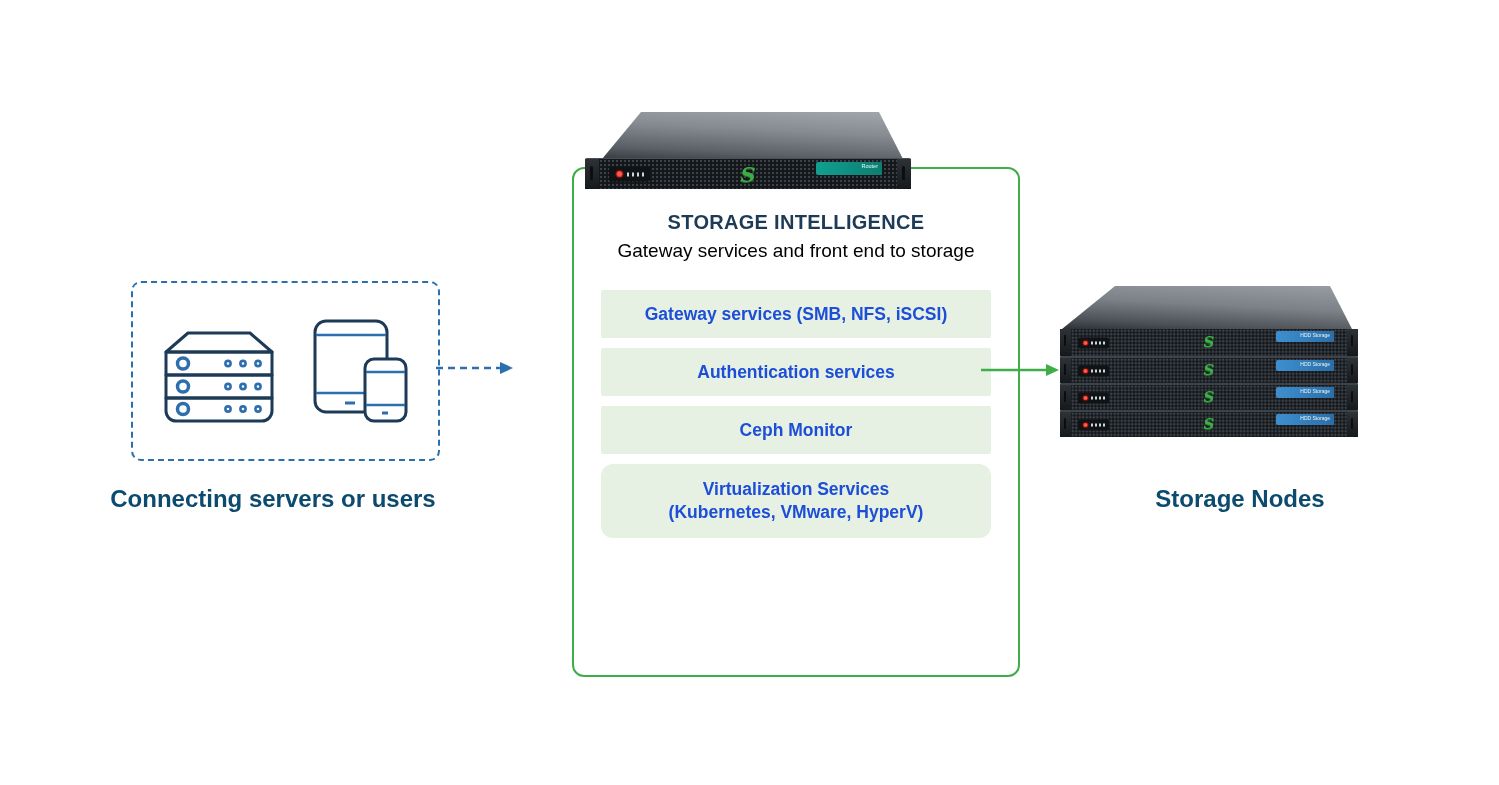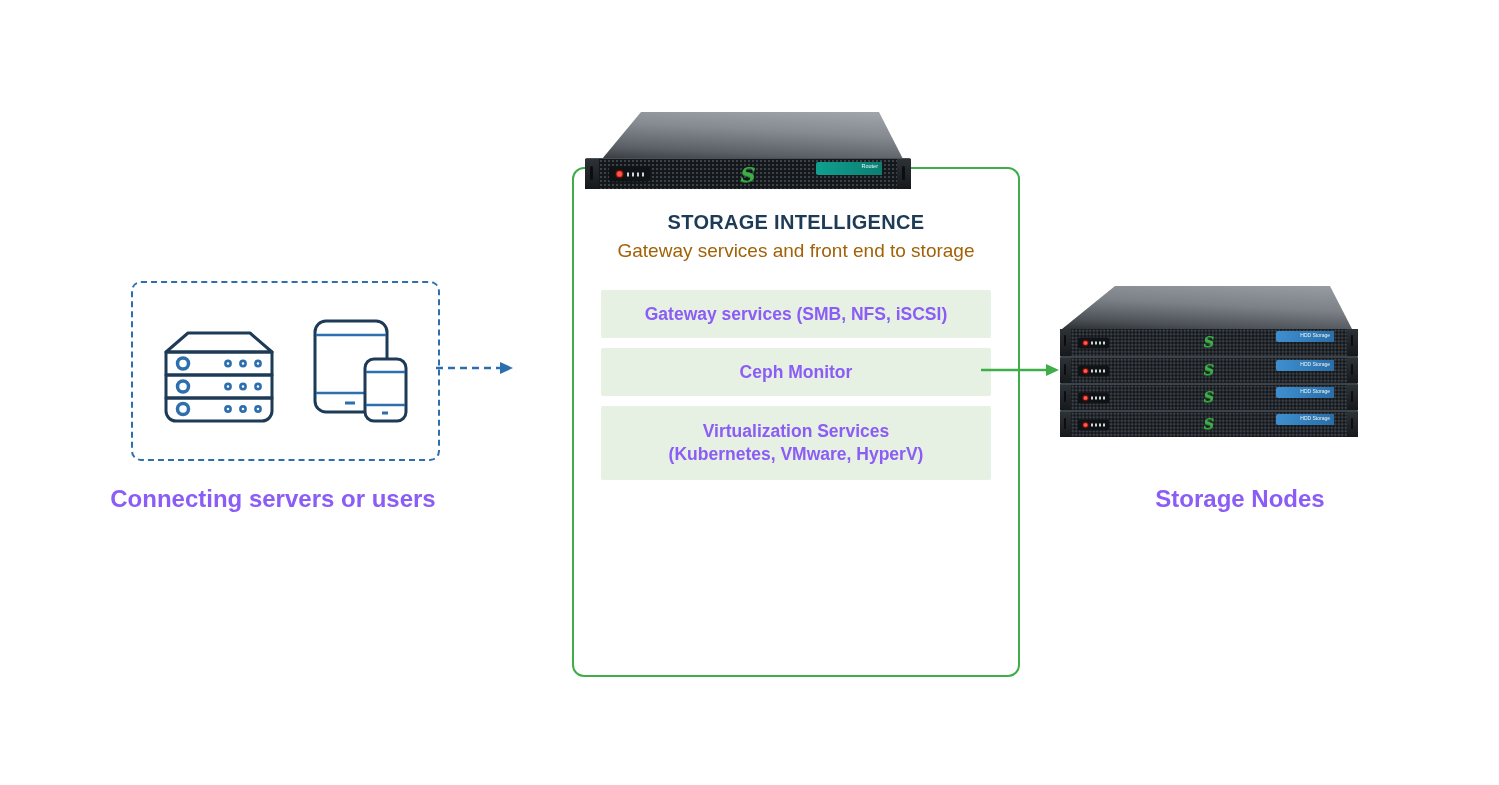--- a/index.html
+++ b/index.html
@@ -3,40 +3,40 @@
 <meta charset="utf-8">
 <style>
   html,body{margin:0;padding:0;background:#ffffff;}
   .canvas{position:relative;width:1499px;height:785px;background:#ffffff;overflow:hidden;
           font-family:"Liberation Sans","DejaVu Sans",sans-serif;}
 
   
   .client-box{position:absolute;left:131px;top:281px;width:305px;height:176px;
               border:2px dashed #2d6fae;border-radius:10px;display:flex;align-items:center;
               justify-content:center;gap:38px;background:#fff;}
-  .caption{position:absolute;font-size:24px;font-weight:700;color:#8b5cf6;text-align:center;}
+  .caption{position:absolute;font-size:24px;font-weight:700;color:#0c4a6e;text-align:center;}
   .caption-left{left:63px;top:485px;width:420px;}
   .caption-right{left:1090px;top:485px;width:300px;}
 
   
   .arrow{position:absolute;}
   .arrow-dashed{left:434px;top:358px;}
   .arrow-green{left:981px;top:360px;}
 
   
   .gateway-box{position:absolute;left:524px;top:167px;width:448px;height:510px;
                border:2px solid #3fae49;border-radius:12px;background:#fff;box-sizing:border-box;margin-left:48px;}
   .gw-title{margin-top:42px;text-align:center;font-size:20px;line-height:22px;font-weight:700;
             color:#1d3a56;letter-spacing:.3px;}
-  .gw-sub{margin-top:6px;text-align:center;font-size:19px;line-height:24px;color:#a16207;}
+  .gw-sub{margin-top:6px;text-align:center;font-size:19px;line-height:24px;color:#000000;}
   .svc-list{margin-top:27px;}
   .svc-row{height:48px;margin:0 27px 10px 27px;background:#e6f0e3;border-radius:2px;
            display:flex;align-items:center;justify-content:center;font-size:17.5px;
-           font-weight:700;color:#8b5cf6;text-align:center;white-space:pre-line;line-height:23px;}
-  .svc-row.tall{height:74px;}
+           font-weight:700;color:#1d4ed8;text-align:center;white-space:pre-line;line-height:23px;}
+  .svc-row.tall{height:74px;border-radius:12px;}
 
   
   .rack-server{position:absolute;left:583px;top:112px;width:330px;height:78px;z-index:3;}
   .srv-top{position:absolute;left:0;top:0;width:330px;height:47px;
            clip-path:polygon(58px 0,296px 0,320px 47px,19px 47px);
            background:linear-gradient(183deg,#a2a8ad 0%,#858b90 40%,#5a6065 78%,#34393e 100%);}
   .srv-face{position:absolute;left:2px;top:46px;width:326px;height:31px;background:#1b1f23;
             border-radius:2px;display:flex;border-top:1px solid #4a5057;box-sizing:border-box;}
   .ear{width:14px;background:linear-gradient(#2d3237,#16191c);position:relative;flex:0 0 auto;}
   .ear .slot{position:absolute;left:5px;top:7px;width:3px;height:14px;background:#0b0d0f;border-radius:2px;}
@@ -143,20 +143,21 @@
           <div class="slot"></div>
         </div>
     </div>
   </div>
 
   <div class="gateway-box">
     <div class="gw-title">STORAGE INTELLIGENCE</div>
     <div class="gw-sub">Gateway services and front end to storage</div>
     <div class="svc-list">
       <div class="svc-row">Gateway services (SMB, NFS, iSCSI)</div>
+      <div class="svc-row">Authentication services</div>
       <div class="svc-row">Ceph Monitor</div>
       <div class="svc-row tall">Virtualization Services
 (Kubernetes, VMware, HyperV)</div>
     </div>
   </div>
 
   <svg class="arrow arrow-green" width="84" height="20">
     <line x1="0" y1="10" x2="65" y2="10" stroke="#3fae49" stroke-width="2.6"></line>
     <path d="M65,4 L78,10 L65,16 Z" fill="#3fae49"></path>
   </svg>

